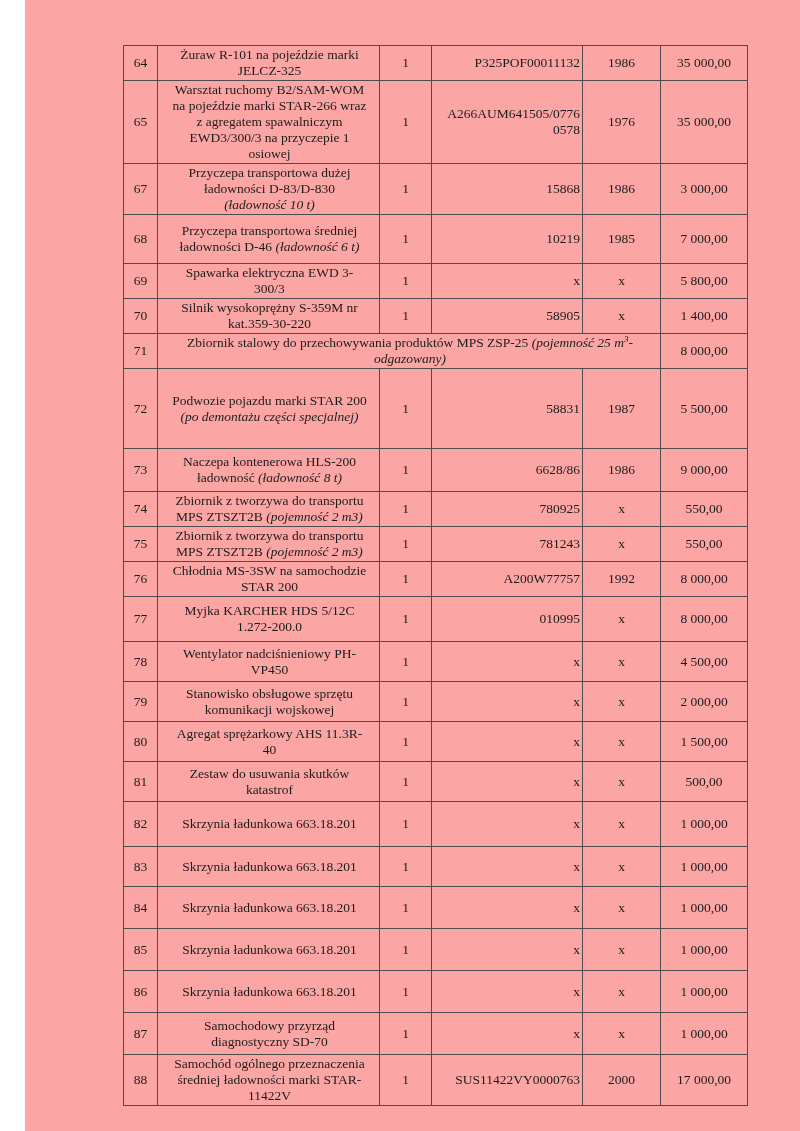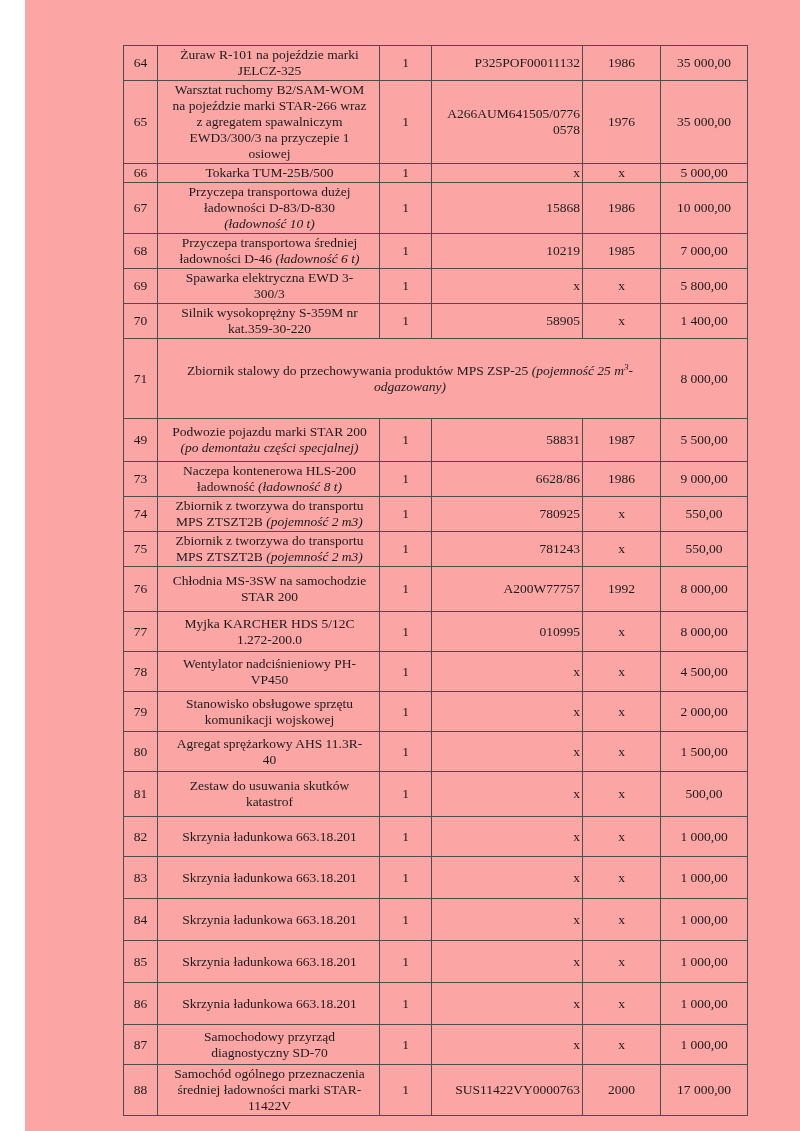--- a/index.html
+++ b/index.html
@@ -108,36 +108,28 @@
 z agregatem spawalniczym
 EWD3/300/3 na przyczepie 1
 osiowej</td>
           <td>1</td>
           <td class="serial">A266AUM641505/0776
 0578</td>
           <td>1976</td>
           <td>35 000,00</td>
         </tr>
         <tr>
-          <td>66</td>
-          <td class="desc">Tokarka TUM-25B/500</td>
-          <td>1</td>
-          <td class="serial">x</td>
-          <td>x</td>
-          <td>5 000,00</td>
-        </tr>
-        <tr>
           <td>67</td>
           <td class="desc">Przyczepa transportowa dużej
 ładowności D-83/D-830
 <i>(ładowność 10 t)</i></td>
           <td>1</td>
           <td class="serial">15868</td>
           <td>1986</td>
-          <td>10 000,00</td>
+          <td>3 000,00</td>
         </tr>
         <tr>
           <td>68</td>
           <td class="desc">Przyczepa transportowa średniej
 ładowności D-46 <i>(ładowność 6 t)</i></td>
           <td>1</td>
           <td class="serial">10219</td>
           <td>1985</td>
           <td>7 000,00</td>
         </tr>
@@ -159,21 +151,21 @@
           <td>x</td>
           <td>1 400,00</td>
         </tr>
         <tr>
           <td>71</td>
           <td class="desc" colspan="4">Zbiornik stalowy do przechowywania produktów MPS ZSP-25 <i>(pojemność 25 m</i><i><sup>3</sup></i><i>-
 odgazowany)</i></td>
           <td>8 000,00</td>
         </tr>
         <tr>
-          <td>49</td>
+          <td>72</td>
           <td class="desc">Podwozie pojazdu marki STAR 200
 <i>(po demontażu części specjalnej)</i></td>
           <td>1</td>
           <td class="serial">58831</td>
           <td>1987</td>
           <td>5 500,00</td>
         </tr>
         <tr>
           <td>73</td>
           <td class="desc">Naczepa kontenerowa HLS-200

